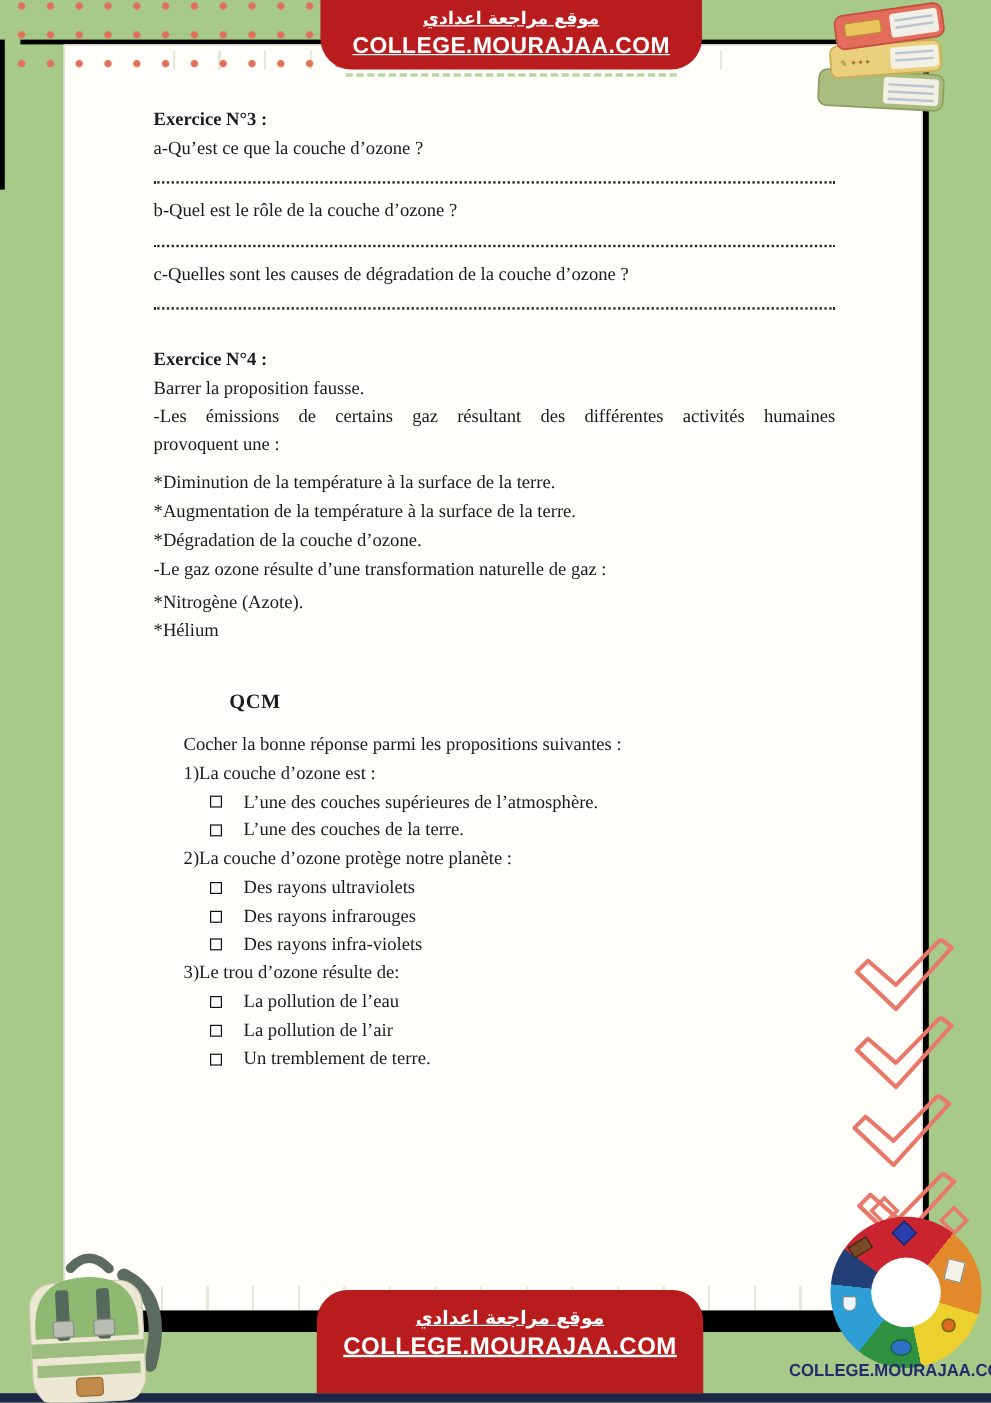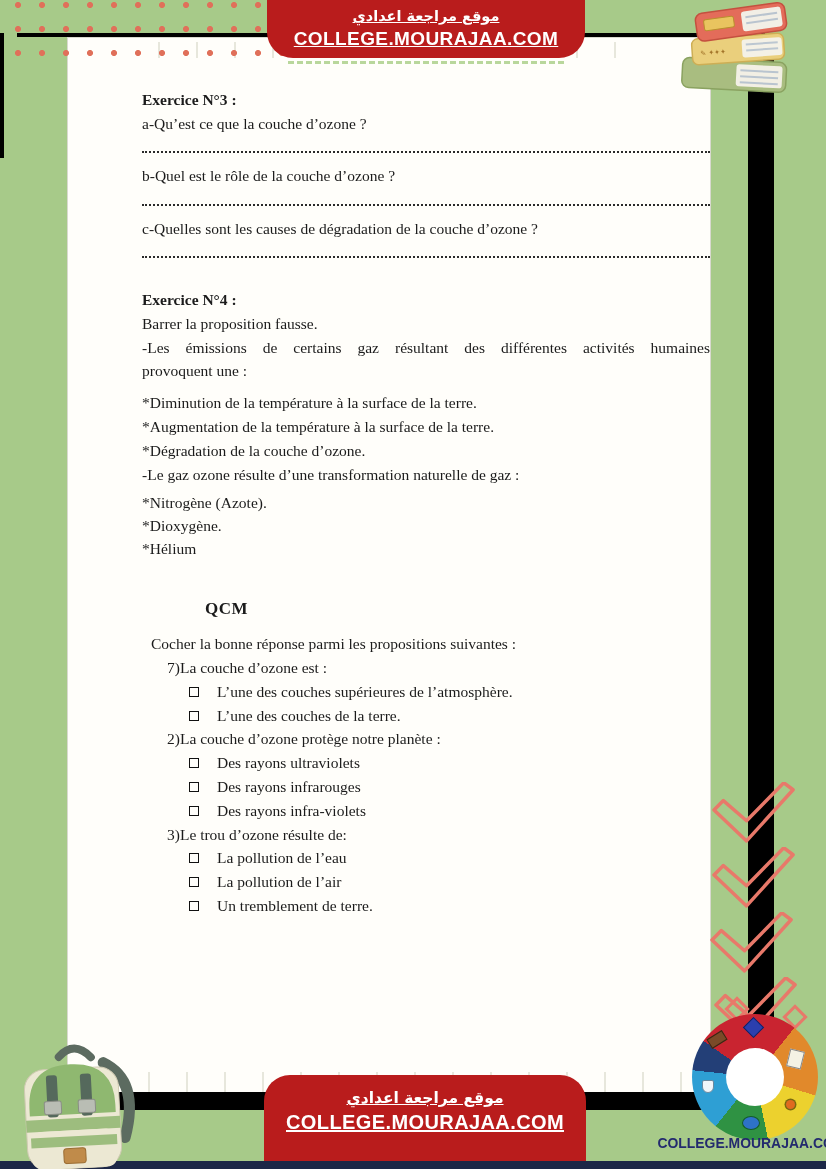--- a/index.html
+++ b/index.html
@@ -5,21 +5,21 @@
   * { margin:0; padding:0; box-sizing:border-box; }
   html,body { background:#888; }
   .canvas {
     position:relative; width:826px; height:1169px; margin:0 auto;
     background:#a7ca89; overflow:hidden;
     font-family:"Liberation Serif", serif; color:#1b1b1b;
   }
 
   
   .page {
-    position:absolute; left:67px; top:37px; width:644px; height:1073px;
+    position:absolute; left:53px; top:37px; width:716px; height:1073px;
     background:#fffefa; border:1px solid #d9d9cf;
   }
   .scan-top-line  { position:absolute; left:17px;  top:33px;  width:748px; height:4px;  background:#000; }
   .scan-left-notch{ position:absolute; left:0;     top:33px;  width:4px;   height:125px; background:#000; }
   .scan-right-strip{position:absolute; left:748px; top:35px;  width:26px;  height:1075px; background:#000; }
   .bottom-black-band{position:absolute; left:62px; top:1092px; width:684px; height:18px; background:#000; }
   .bottom-strip   { position:absolute; left:0; top:1110px; width:826px; height:51px; background:#a7ca89; }
   .navy-strip     { position:absolute; left:0; top:1161px; width:826px; height:8px; background:#1c2747; }
 
   .dots-pattern {
@@ -55,21 +55,21 @@
   .dotline  { height:10px; border-bottom:2.4px dotted #2a2a2a; margin:8px 0 11px; }
   .mt-e4    { margin-top:30px; }
   .justified{ text-align:justify; text-align-last:justify; }
   .opt-list { margin-top:8px; }
   .opt-list p { line-height:24px; }
   .gas-list { margin-top:4px; }
   .gas-list p { line-height:23.3px; }
 
   .qcm { margin-top:36px; }
   .qcm-title { font-size:17px; font-weight:bold; margin-left:63px; letter-spacing:.5px; }
-  .qcm-instruction { margin-top:12px; margin-left:9px; line-height:23.8px; }
+  .qcm-instruction { margin-top:12px; margin-left:25px; line-height:23.8px; }
   .qcm-q  { margin-left:25px; line-height:23.8px; }
   .choice { margin-left:47px; display:flex; align-items:center; gap:18px; line-height:23.8px; }
   .cb { width:10px; height:10px; border:1.7px solid #111; flex:0 0 auto; background:#fffefa; }
 
   
   .chevron { position:absolute; }
   .diamond { position:absolute; width:18px; height:18px; border:3px solid #e8796a; transform:rotate(45deg); background:transparent; }
   .books-wrap    { position:absolute; left:680px; top:0;    width:118px; height:104px; }
   .backpack-wrap { position:absolute; left:2px;  top:1038px; width:152px; height:131px; }
 
@@ -126,29 +126,28 @@
       <p>provoquent une :</p>
 
       <div class="opt-list">
         <p>*Diminution de la température à la surface de la terre.</p>
         <p>*Augmentation de la température à la surface de la terre.</p>
         <p>*Dégradation  de la couche d’ozone.</p>
         <p>-Le gaz ozone résulte d’une transformation naturelle de gaz :</p>
       </div>
       <div class="gas-list">
         <p>*Nitrogène (Azote).</p>
-        <p>*Dioxygène.</p>
         <p>*Hélium</p>
       </div>
 
       <div class="qcm">
         <p class="qcm-title">QCM</p>
         <p class="qcm-instruction">Cocher la bonne réponse parmi les propositions suivantes :</p>
 
-        <p class="qcm-q">7)La couche d’ozone est :</p>
+        <p class="qcm-q">1)La couche d’ozone est :</p>
         <div class="choice">
           <span class="cb"></span>
           <span>L’une des couches supérieures de l’atmosphère.</span>
         </div>
         <div class="choice">
           <span class="cb"></span>
           <span>L’une des couches de la terre.</span>
         </div>
 
         <p class="qcm-q">2)La couche d’ozone protège notre planète :</p>

